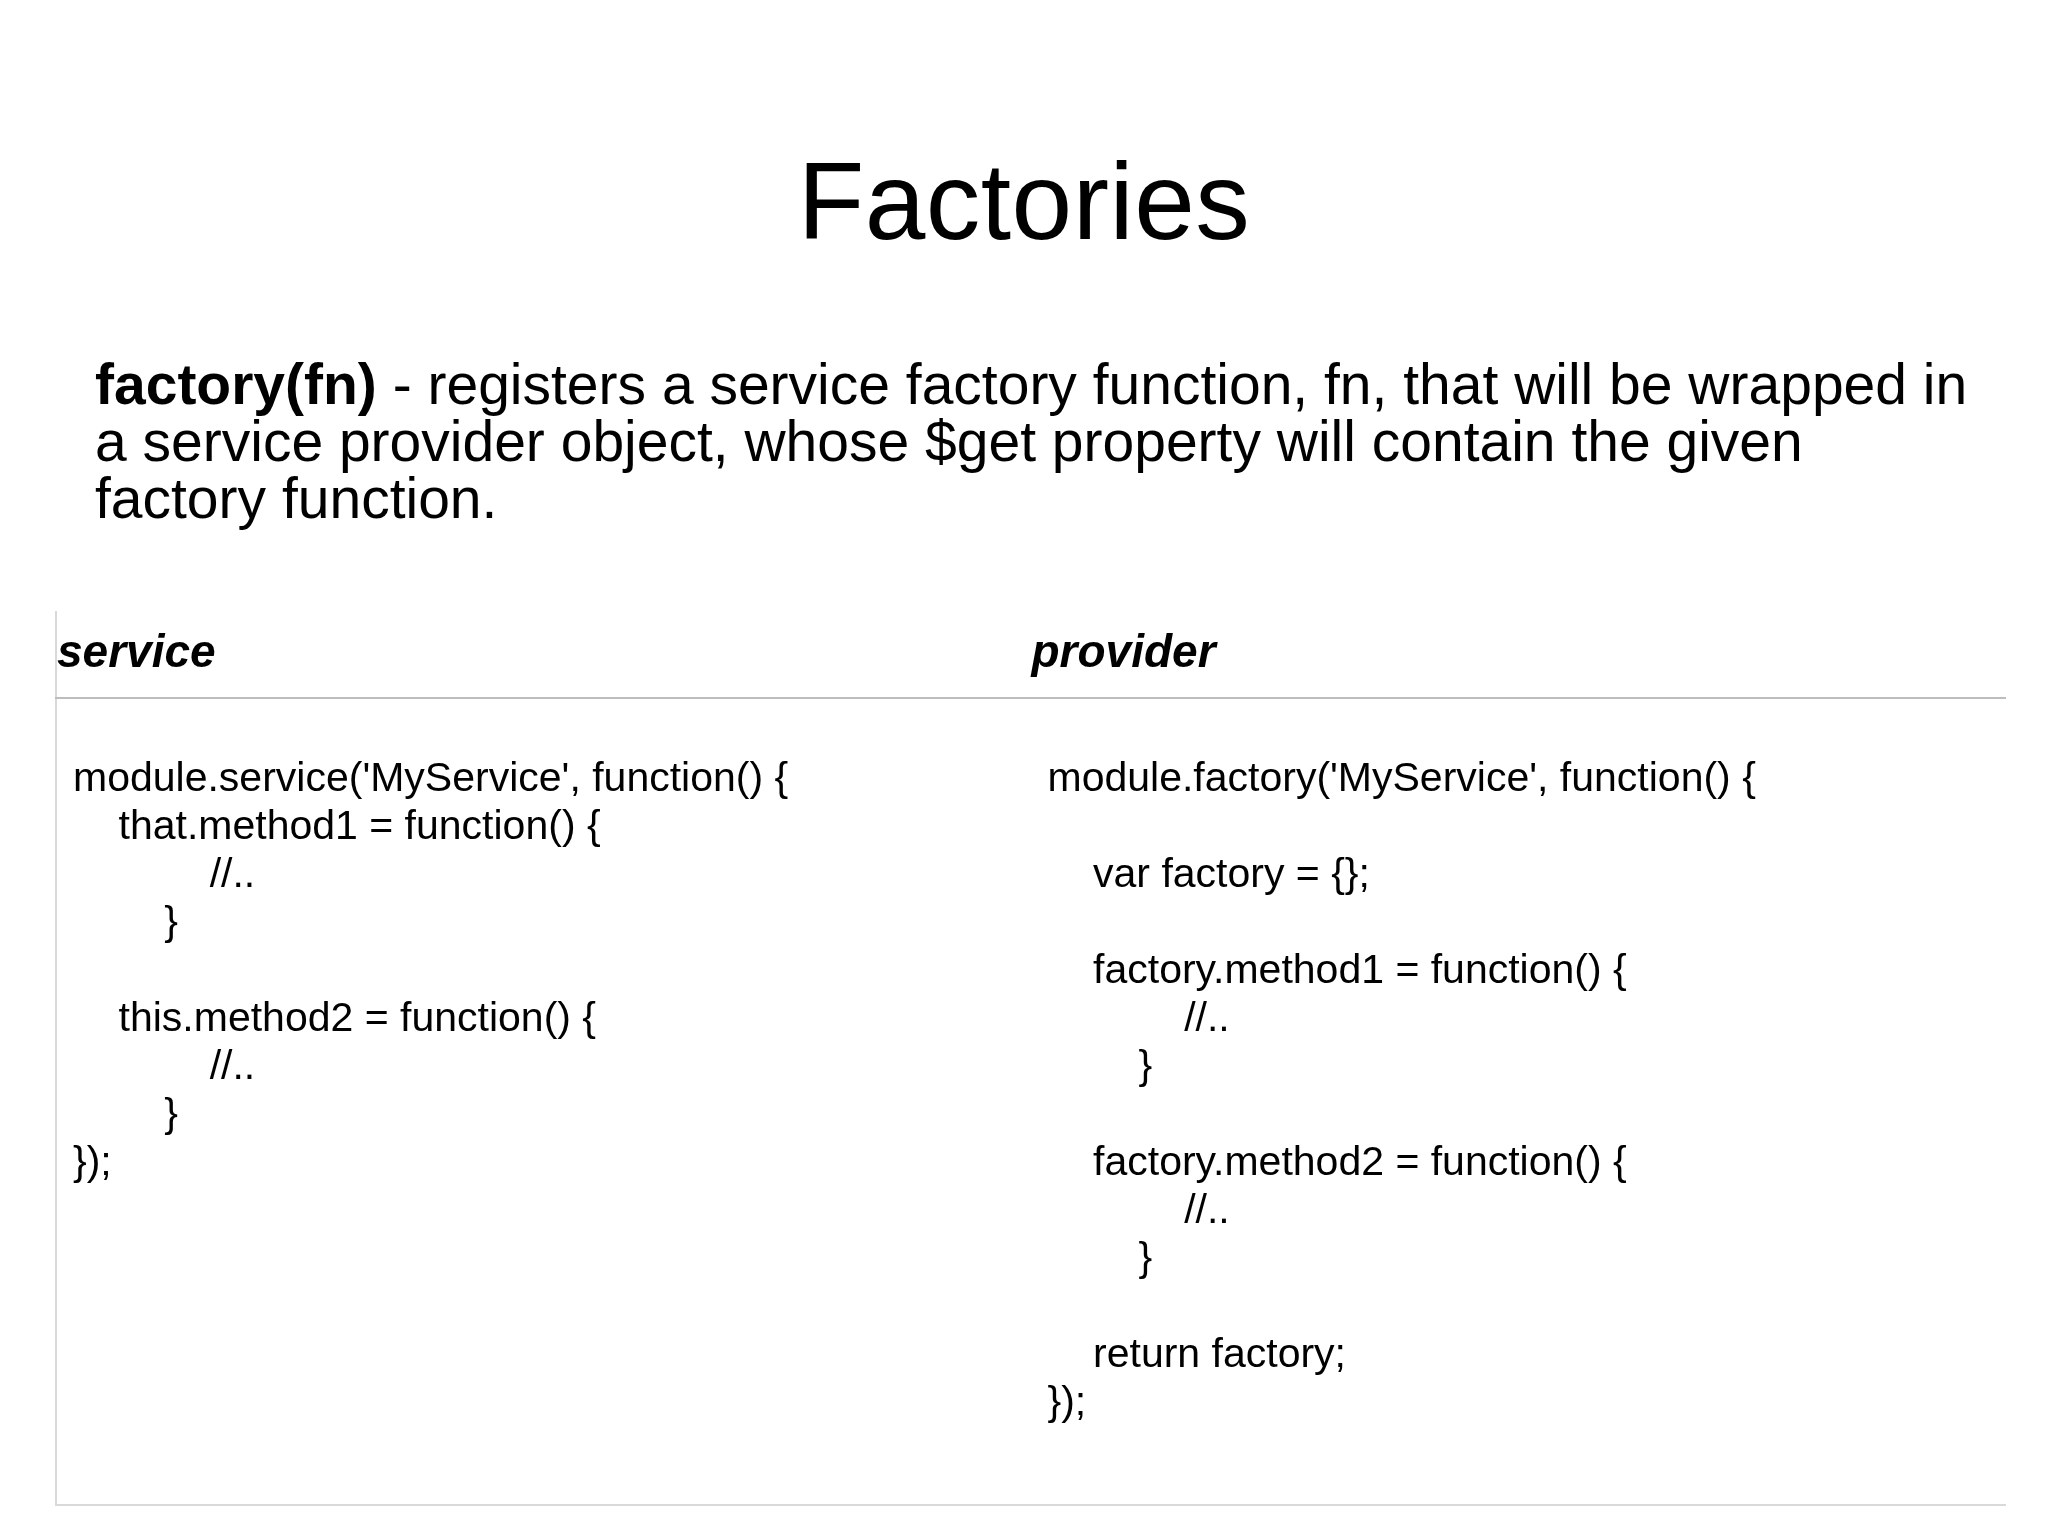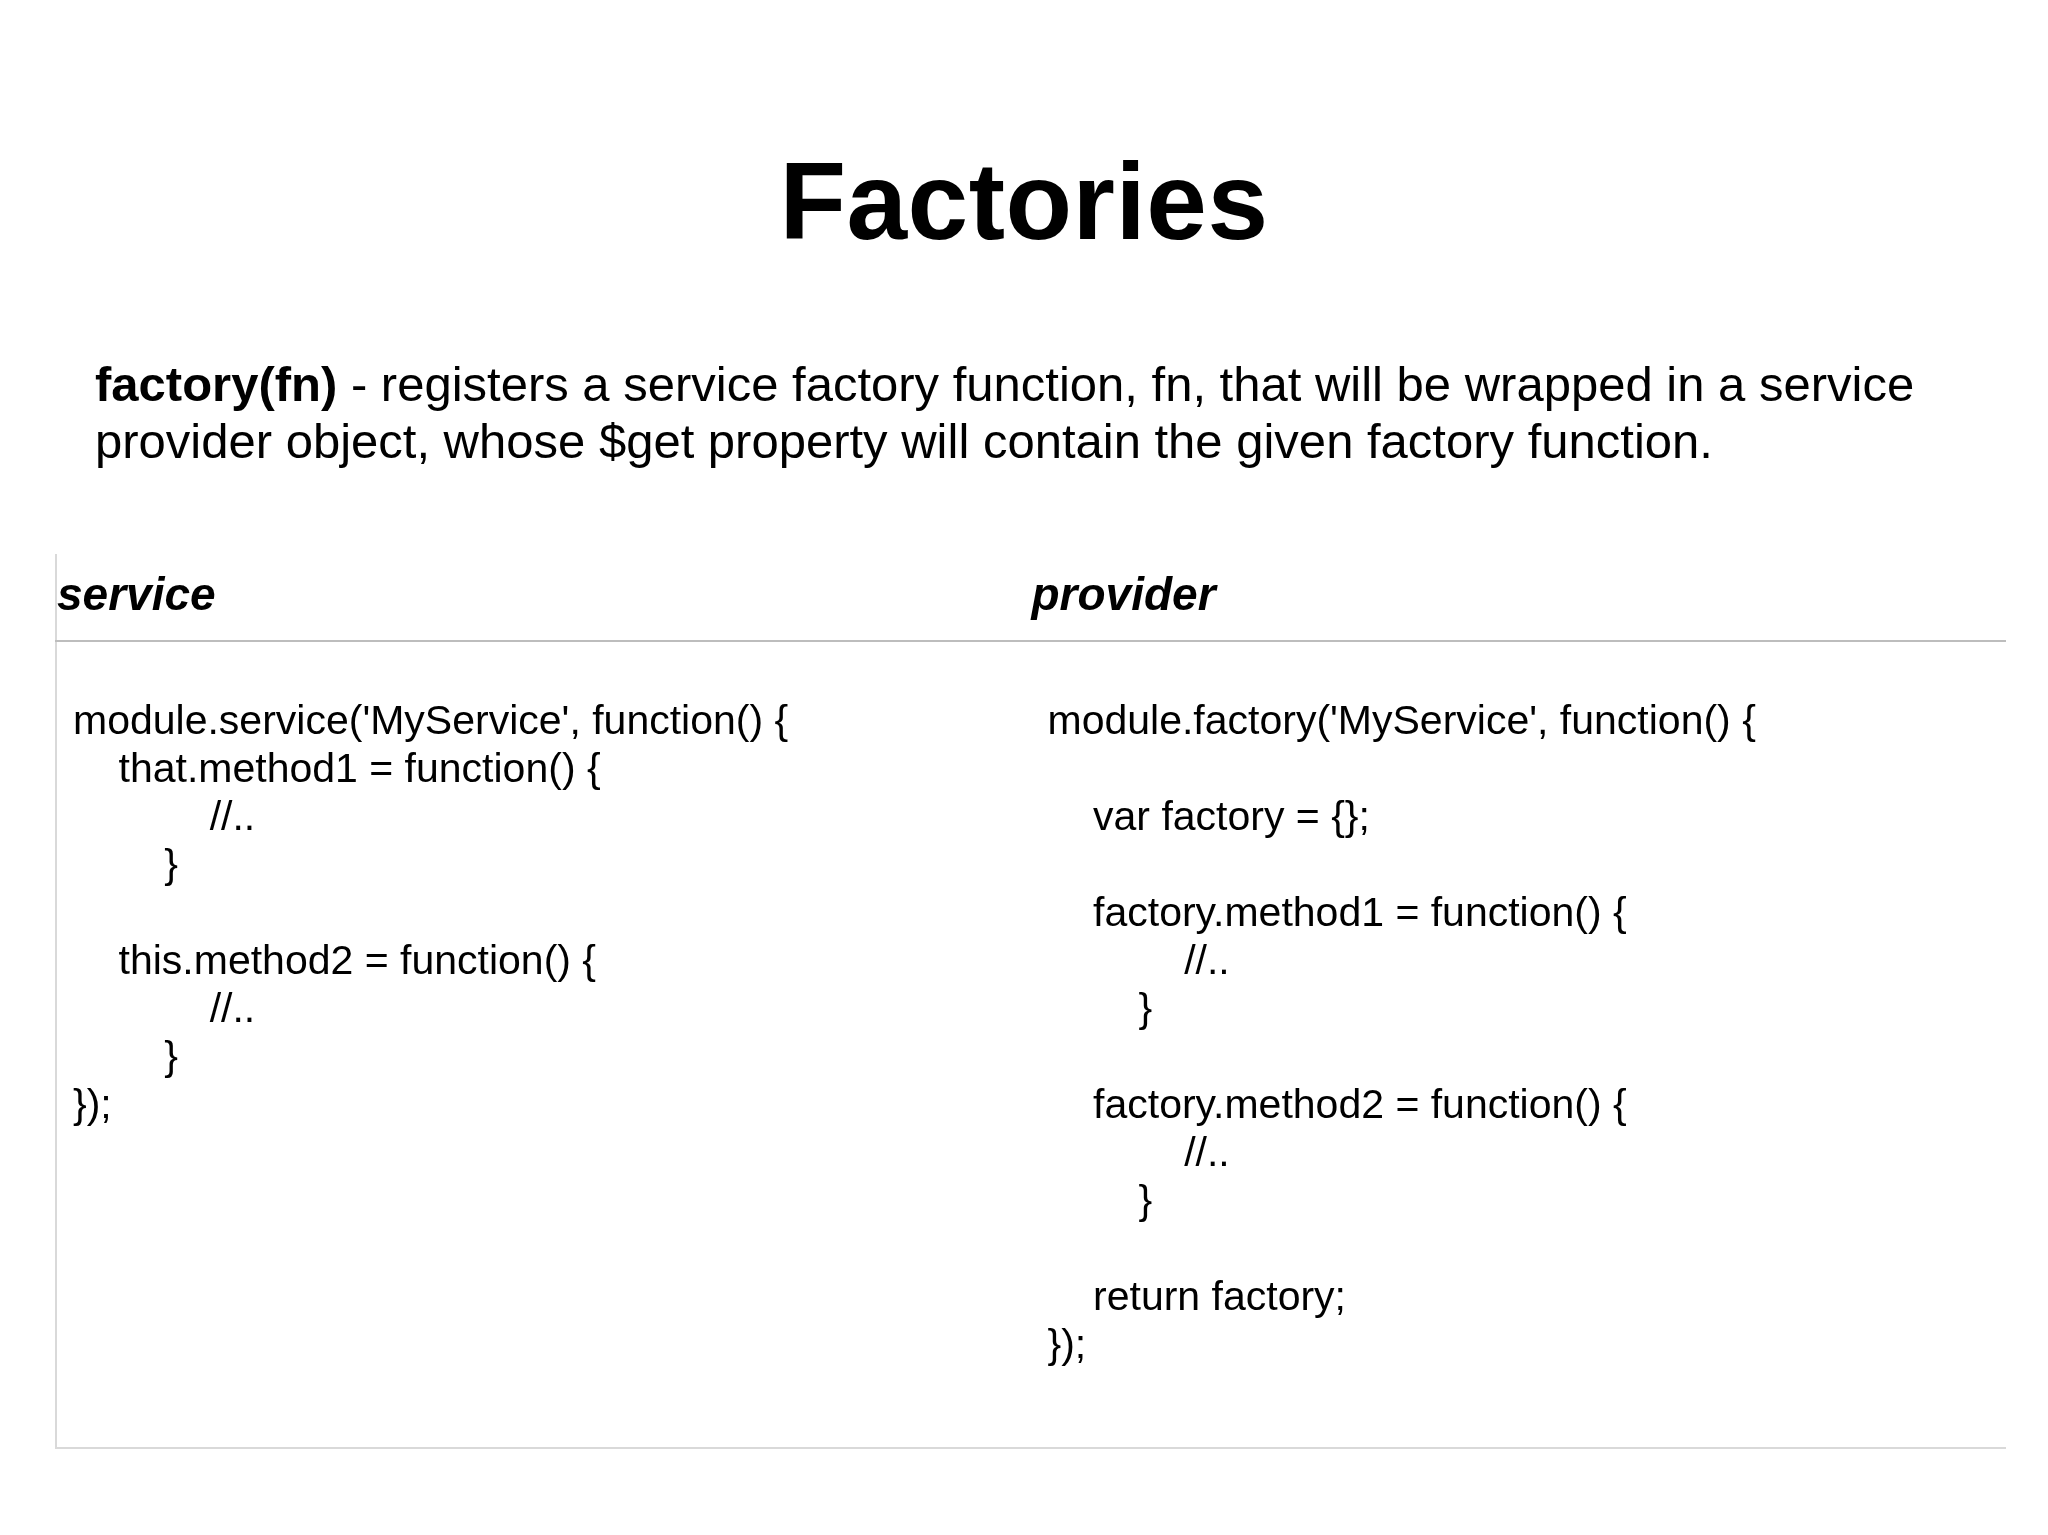--- a/index.html
+++ b/index.html
@@ -13,28 +13,28 @@
     position: relative;
     width: 2048px;
     height: 1535px;
     background: #ffffff;
     overflow: hidden;
   }
   .title {
     margin: 136px 0 0 0;
     text-align: center;
     font-size: 109px;
-    font-weight: 700;
+    font-weight: 400;
     line-height: 1.2;
     letter-spacing: 0.5px;
   }
   .description {
     margin: 89px 0 0 95px;
     width: 1882px;
-    font-size: 49px;
+    font-size: 57px;
     font-weight: 400;
     line-height: 57px;
   }
   .description .term {
     font-weight: 700;
   }
   table.code-table {
     margin: 84px 0 0 55px;
     width: 1951px;
     height: 895px;

